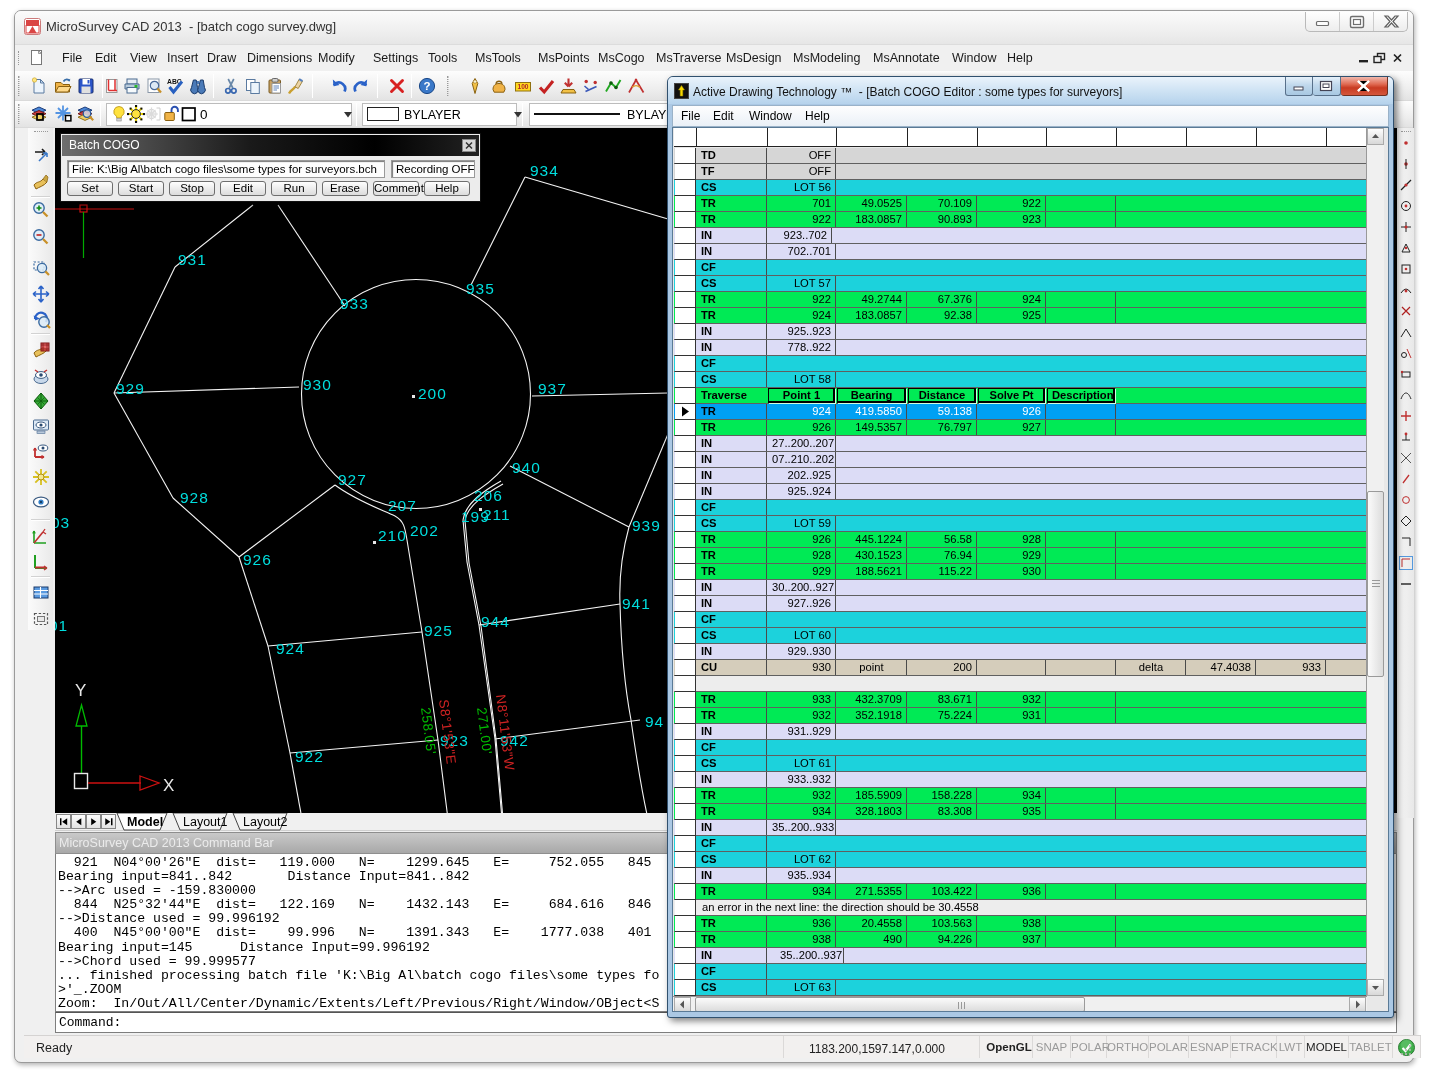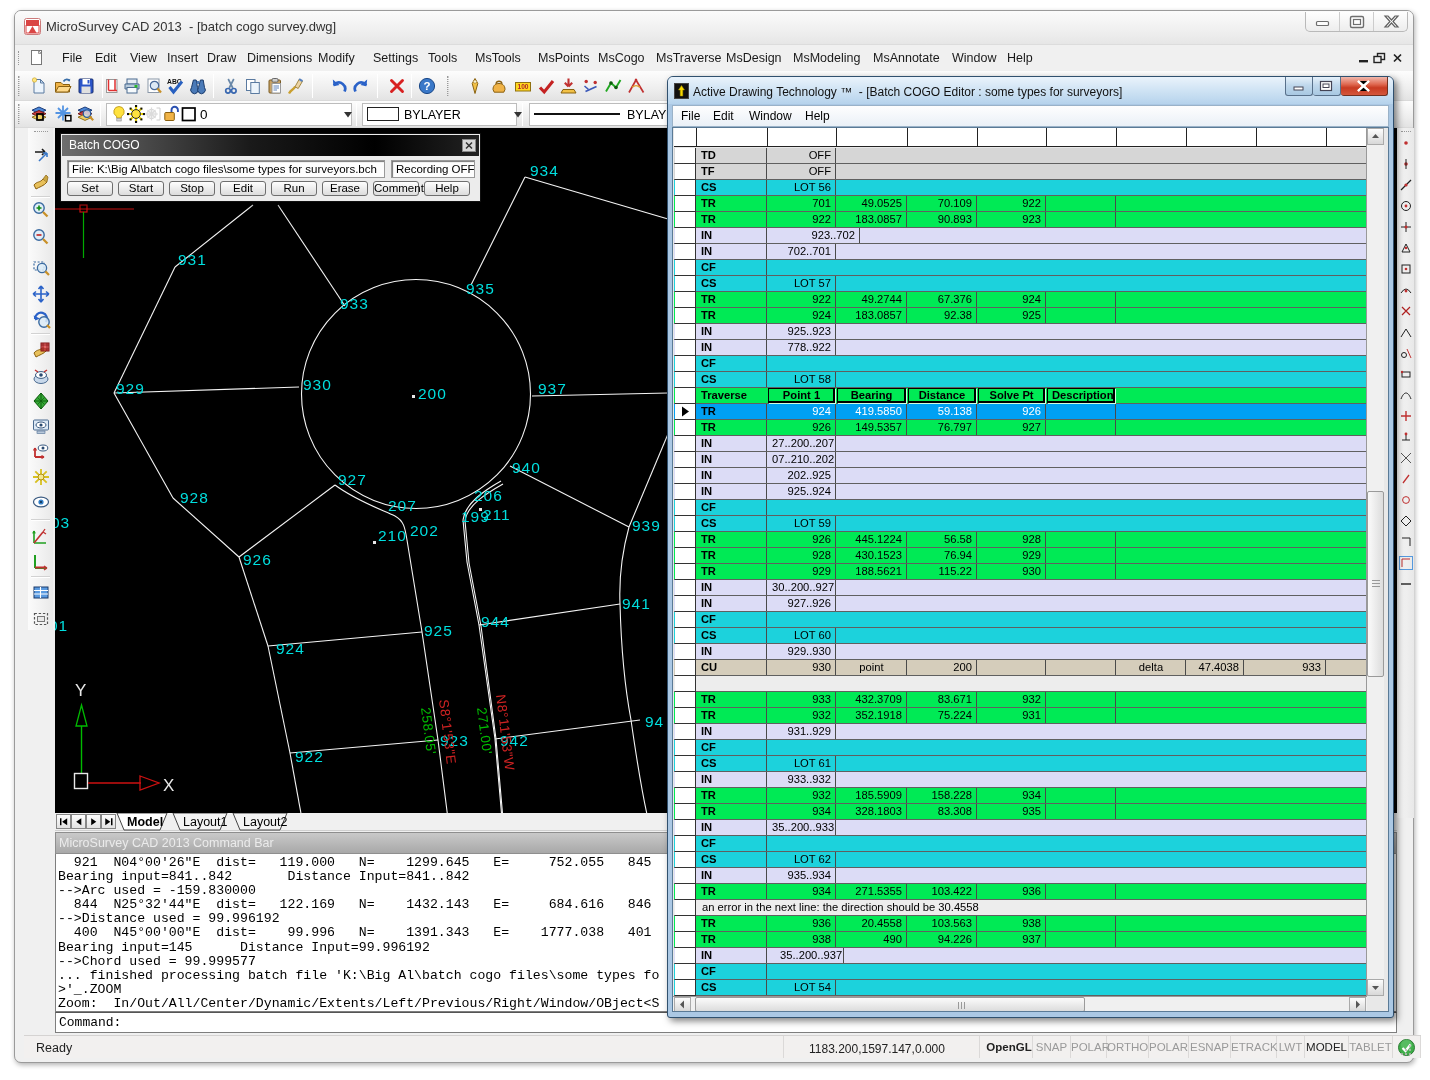--- a/index.html
+++ b/index.html
@@ -701,21 +701,21 @@
           <div class="cell bold vline" style="left:23px;width:70px">TR</div>
           <div class="cell num vline" style="left:94px;width:68px;color:#000">922</div>
           <div class="cell num vline" style="left:163px;width:70px;color:#000">183.0857</div>
           <div class="cell num vline" style="left:234px;width:69px;color:#000">90.893</div>
           <div class="cell num vline" style="left:304px;width:68px;color:#000">923</div>
           <div class="cell vline" style="left:373px;width:69px"></div>
         </div>
         <div class="trow" style="top:100px;background:#dcdcf6">
           <div class="rh"></div>
           <div class="cell bold vline" style="left:23px;width:70px">IN</div>
-          <div class="cell num vline" style="left:94px;width:92px;color:#000">923..702</div>
+          <div class="cell num vline" style="left:94px;width:64px;color:#000">923..702</div>
         </div>
         <div class="trow" style="top:116px;background:#dcdcf6">
           <div class="rh"></div>
           <div class="cell bold vline" style="left:23px;width:70px">IN</div>
           <div class="cell num vline" style="left:94px;width:68px;color:#000">702..701</div>
         </div>
         <div class="trow" style="top:132px;background:#1cd2dc">
           <div class="rh"></div>
           <div class="cell bold vline" style="left:23px;width:70px">CF</div>
           <div class="cell num " style="left:94px;width:68px;color:#000"></div>
@@ -878,21 +878,21 @@
         </div>
         <div class="trow" style="top:532px;background:#d5cdbb">
           <div class="rh"></div>
           <div class="cell bold vline" style="left:23px;width:70px">CU</div>
           <div class="cell num vline" style="left:94px;width:68px;color:#000">930</div>
           <div class="cell vline" style="left:163px;width:70px;text-align:center">point</div>
           <div class="cell num vline" style="left:234px;width:69px">200</div>
           <div class="cell num vline" style="left:304px;width:68px"></div>
           <div class="cell vline" style="left:373px;width:69px"></div>
           <div class="cell vline" style="left:443px;width:69px;text-align:center">delta</div>
-          <div class="cell num vline" style="left:513px;width:57px">47.4038</div>
+          <div class="cell num vline" style="left:513px;width:69px">47.4038</div>
           <div class="cell num vline" style="left:583px;width:69px">933</div>
         </div>
         <div class="trow" style="top:548px;background:#ededed">
           <div class="rh"></div>
         </div>
         <div class="trow" style="top:564px;background:#00ea55">
           <div class="rh"></div>
           <div class="cell bold vline" style="left:23px;width:70px">TR</div>
           <div class="cell num vline" style="left:94px;width:68px;color:#000">933</div>
           <div class="cell num vline" style="left:163px;width:70px;color:#000">432.3709</div>
@@ -1004,21 +1004,21 @@
           <div class="cell num vline" style="left:102px;width:68px;color:#000">35..200..937</div>
         </div>
         <div class="trow" style="top:836px;background:#1cd2dc">
           <div class="rh"></div>
           <div class="cell bold vline" style="left:23px;width:70px">CF</div>
           <div class="cell num " style="left:94px;width:68px;color:#000"></div>
         </div>
         <div class="trow" style="top:852px;background:#1cd2dc">
           <div class="rh"></div>
           <div class="cell bold vline" style="left:23px;width:70px">CS</div>
-          <div class="cell num vline" style="left:94px;width:68px;color:#000">LOT 54</div>
+          <div class="cell num vline" style="left:94px;width:68px;color:#000">LOT 63</div>
         </div>
         <div class="abs" style="left:693px;top:0px;width:18px;height:868px;background:#f0f0f0;border-left:1px solid #999"></div>
         <div class="abs" style="left:694px;top:0px;width:17px;height:17px;background:linear-gradient(#fdfdfd,#d8d8d8);border:1px solid #aaa">
           <svg width="15" height="15">
             <path d="M4 9 L7.5 5 L11 9 Z" fill="#555"></path>
           </svg>
         </div>
         <div class="abs" style="left:694px;top:363px;width:17px;height:186px;background:linear-gradient(90deg,#fbfbfb,#dcdcdc);border:1px solid #9a9a9a;border-radius:2px">
           <div class="abs" style="left:4px;top:88px;width:8px;height:1px;border-top:1px solid #999;box-shadow:0 3px 0 #999,0 6px 0 #999"></div>
         </div>

